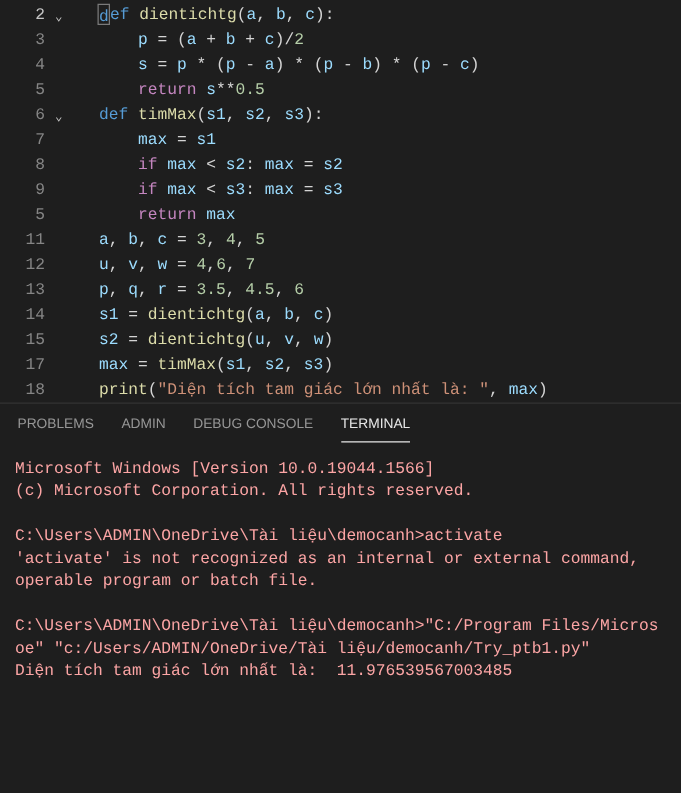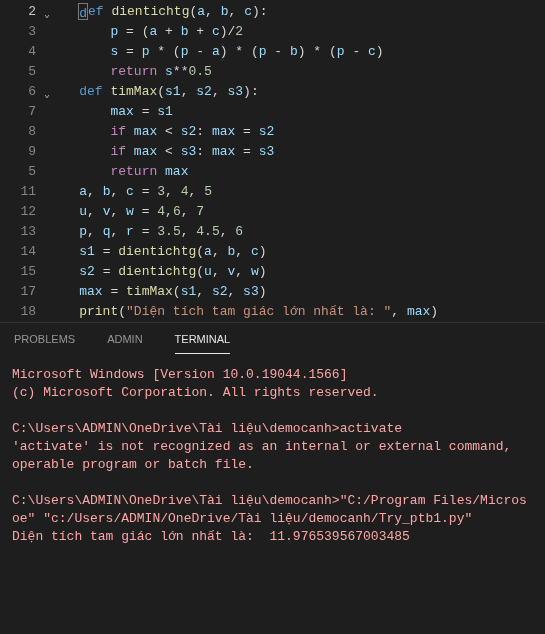--- a/index.html
+++ b/index.html
@@ -54,21 +54,21 @@
     vertical-align: middle;
     margin-left: -1px;
   }
   .panel {
     border-top: 1px solid #333;
     background: #1e1e1e;
     padding: 0 10px;
   }
   .tabs {
     display: flex;
-    gap: 32px;
+    gap: 22px;
     padding: 10px 4px 8px 4px;
     font-size: 11px;
     font-family: -apple-system, "Segoe UI", sans-serif;
     color: #969696;
   }
   .tab.active {
     color: #e7e7e7;
     border-bottom: 1px solid #e7e7e7;
     padding-bottom: 8px;
   }
@@ -101,20 +101,21 @@
     <div class="line"><div class="gutter">14</div><div class="code"><span>    </span><span class="var">s1</span><span> = </span><span class="fn">dientichtg</span><span>(</span><span class="var">a</span><span>, </span><span class="var">b</span><span>, </span><span class="var">c</span><span>)</span></div></div>
     <div class="line"><div class="gutter">15</div><div class="code"><span>    </span><span class="var">s2</span><span> = </span><span class="fn">dientichtg</span><span>(</span><span class="var">u</span><span>, </span><span class="var">v</span><span>, </span><span class="var">w</span><span>)</span></div></div>
     <div class="line"><div class="gutter">17</div><div class="code"><span>    </span><span class="var">max</span><span> = </span><span class="fn">timMax</span><span>(</span><span class="var">s1</span><span>, </span><span class="var">s2</span><span>, </span><span class="var">s3</span><span>)</span></div></div>
     <div class="line"><div class="gutter">18</div><div class="code"><span>    </span><span class="fn">print</span><span>(</span><span class="str">"Diện tích tam giác lớn nhất là: "</span><span>, </span><span class="var">max</span><span>)</span></div></div>
   </div>
 
 <div class="panel">
   <div class="tabs">
       <div class="tab">PROBLEMS</div>
       <div class="tab">ADMIN</div>
+      <div class="tab">DEBUG CONSOLE</div>
       <div class="tab active">TERMINAL</div>
     </div>
   <div class="terminal">Microsoft Windows [Version 10.0.19044.1566]
 (c) Microsoft Corporation. All rights reserved.
 
 C:\Users\ADMIN\OneDrive\Tài liệu\democanh&gt;activate
 'activate' is not recognized as an internal or external command,
 operable program or batch file.
 
 C:\Users\ADMIN\OneDrive\Tài liệu\democanh&gt;"C:/Program Files/Microsoe" "c:/Users/ADMIN/OneDrive/Tài liệu/democanh/Try_ptb1.py"

